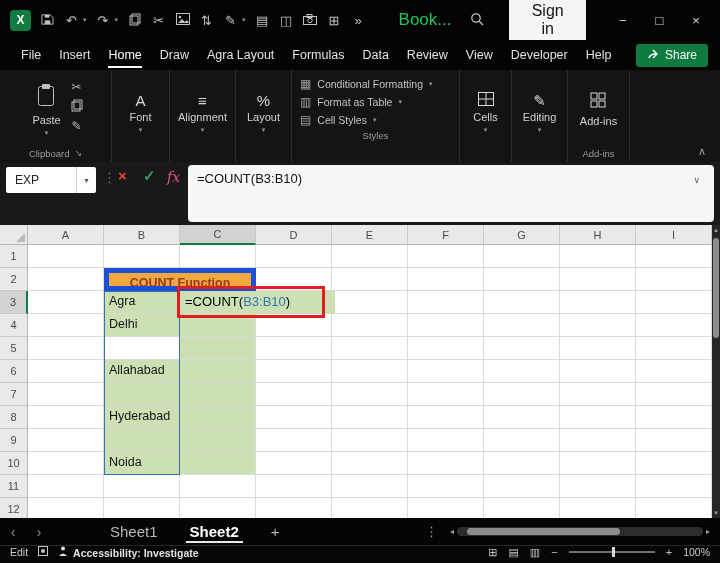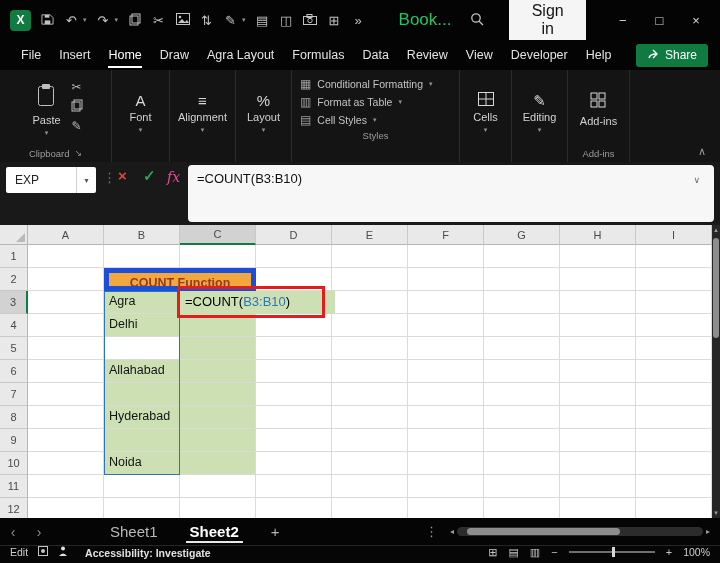--- a/index.html
+++ b/index.html
@@ -112,21 +112,21 @@
   .tab-dots { margin-left:auto; font-size:13px; color:#9a9a9a; padding:0 8px; }
   .hscroll { width:260px; margin:0 10px 0 4px; height:12px; display:flex; align-items:center; gap:3px; }
   .hs-arrow { color:#9a9a9a; font-size:8px; }
   .hs-track { flex:1; height:9px; background:#2c2c2c; border-radius:5px; position:relative; }
   .hs-thumb { position:absolute; left:10px; width:62%; top:1px; bottom:1px; background:#8d8d8d; border-radius:4px; }
 
   
   .statusbar { position:absolute; top:545px; left:0; right:0; height:18px; background:#060606;
                border-top:1px solid #262626; display:flex; align-items:flex-start; font-size:10.5px;
                color:#cdcdcd; padding:0 10px; gap:10px; }
-  .sb-access { display:flex; align-items:center; gap:17px; font-weight:bold; color:#e2e2e2; }
+  .sb-access { display:flex; align-items:center; gap:5px; font-weight:bold; color:#e2e2e2; }
   .sb-right { margin-left:auto; display:flex; align-items:center; gap:11px; }
   .sb-icon { font-size:11px; color:#c4c4c4; line-height:1; }
   .zoom-track { width:86px; height:2px; background:#6f6f6f; position:relative; }
   .zoom-thumb { position:absolute; left:50%; top:-4px; width:3px; height:10px; background:#d9d9d9; }
 </style>
 </head>
 <body>
 
 <div class="titlebar">
   <div class="logo">X</div>

